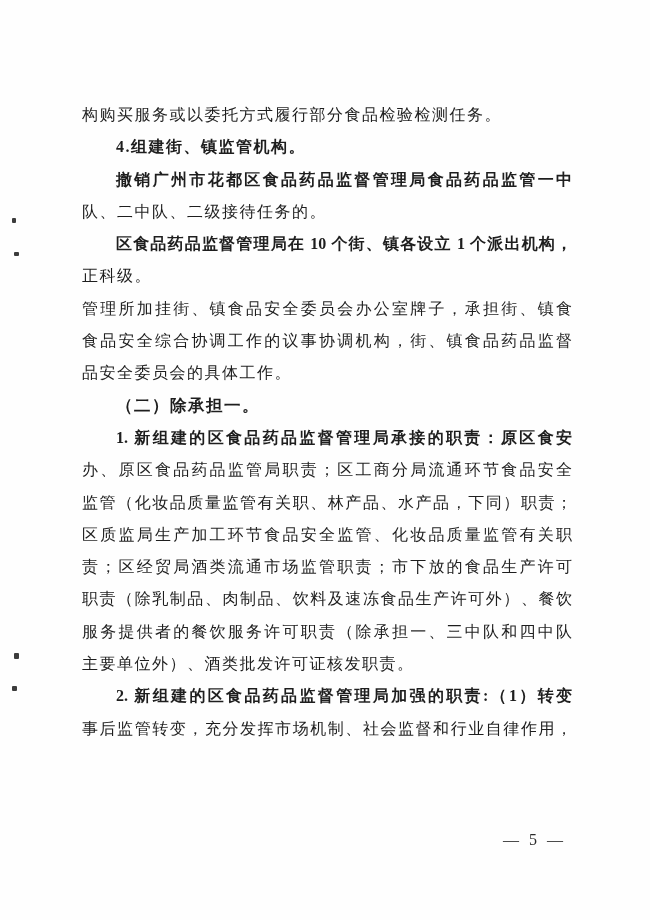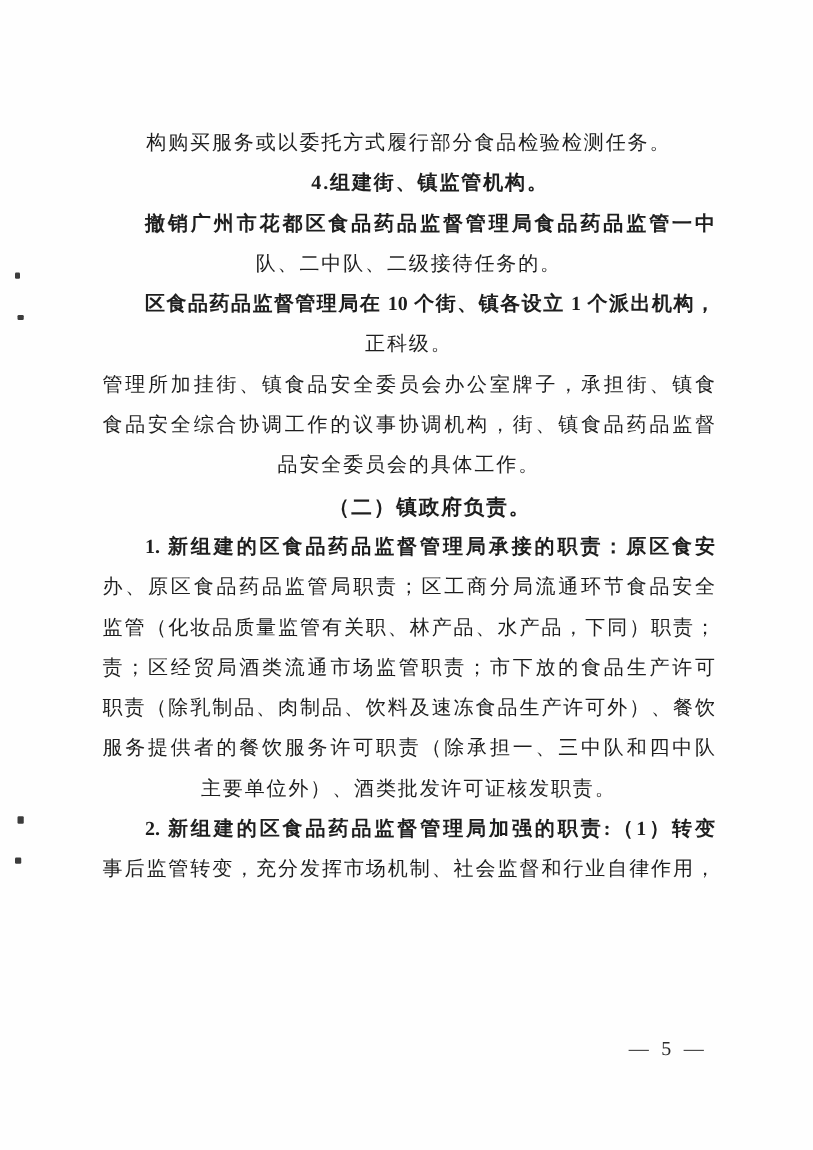--- a/index.html
+++ b/index.html
@@ -11,21 +11,21 @@
     position:relative;width:650px;height:920px;
     background:#fefefe;overflow:hidden;
   }
   .text-block{
     position:absolute;left:82px;top:99px;width:490px;
     color:#1e1e1e;font-size:16px;
   }
   .line{
     height:32.3px;line-height:32.3px;
     white-space:nowrap;letter-spacing:1.5px;
-    text-align:center;
+    text-align:left;
   }
   .just{
     white-space:normal;letter-spacing:0;
     text-align:justify;text-align-last:justify;
     overflow:hidden;
   }
   .indent{padding-left:34px;font-weight:bold;}
   .bold{font-weight:700;font-size:16.5px;}
   .page-number{
     position:absolute;top:831px;left:503px;
@@ -45,24 +45,25 @@
   <div class="text-block">
     <div class="line">构购买服务或以委托方式履行部分食品检验检测任务。</div>
     <div class="line indent">4.组建街、镇监管机构。</div>
     <div class="line indent just">撤销广州市花都区食品药品监督管理局食品药品监管一中</div>
     <div class="line">队、二中队、二级接待任务的。</div>
     <div class="line indent just">区食品药品监督管理局在 10 个街、镇各设立 1 个派出机构，</div>
     <div class="line">正科级。</div>
     <div class="line just">管理所加挂街、镇食品安全委员会办公室牌子，承担街、镇食</div>
     <div class="line just">食品安全综合协调工作的议事协调机构，街、镇食品药品监督</div>
     <div class="line">品安全委员会的具体工作。</div>
-    <div class="line indent bold">（二）镇政府负责。</div>
+    <div class="line indent bold">（二）除承担一。</div>
     <div class="line indent just">1. 新组建的区食品药品监督管理局承接的职责：原区食安</div>
     <div class="line just">办、原区食品药品监管局职责；区工商分局流通环节食品安全</div>
     <div class="line just">监管（化妆品质量监管有关职、林产品、水产品，下同）职责；</div>
+    <div class="line just">区质监局生产加工环节食品安全监管、化妆品质量监管有关职</div>
     <div class="line just">责；区经贸局酒类流通市场监管职责；市下放的食品生产许可</div>
     <div class="line just">职责（除乳制品、肉制品、饮料及速冻食品生产许可外）、餐饮</div>
     <div class="line just">服务提供者的餐饮服务许可职责（除承担一、三中队和四中队</div>
     <div class="line">主要单位外）、酒类批发许可证核发职责。</div>
     <div class="line indent just">2. 新组建的区食品药品监督管理局加强的职责:（1）转变</div>
     <div class="line just">事后监管转变，充分发挥市场机制、社会监督和行业自律作用，</div>
   </div>
 
   <div class="page-number">— 5 —</div>
 

